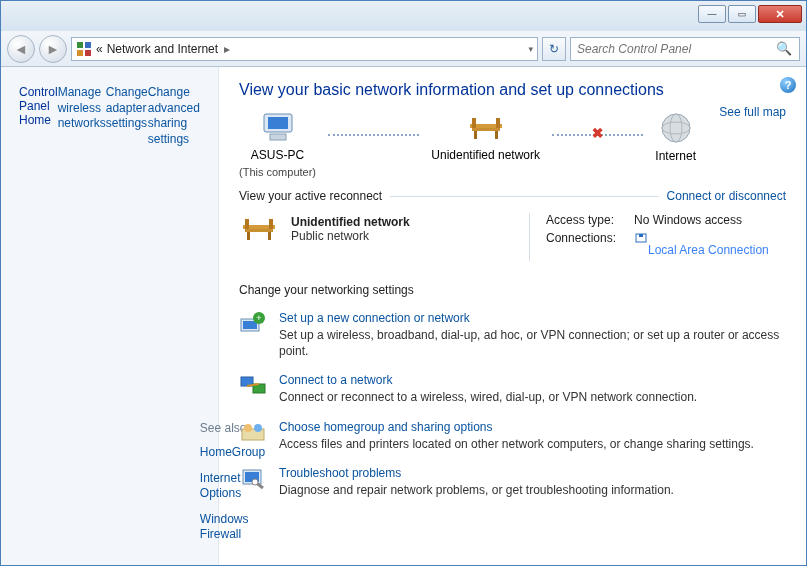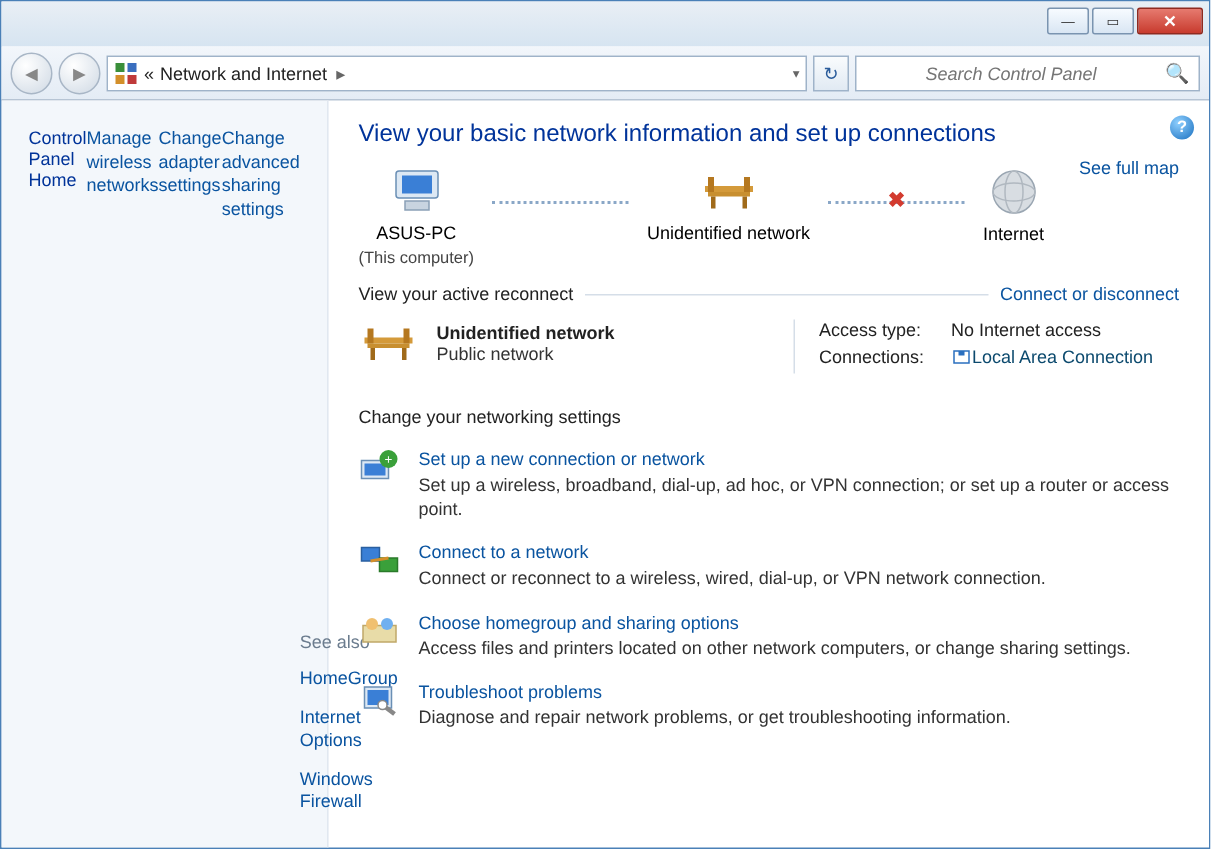--- a/index.html
+++ b/index.html
@@ -9,21 +9,21 @@
   .winbtn { width: 28px; height: 18px; border: 1px solid #7a94b0; background: linear-gradient(#f7fbff,#d9e6f3); border-radius: 2px; margin-left: 2px; display: flex; align-items: center; justify-content: center; font-size: 9px; color: #333; cursor: default; }
   .winbtn.close { width: 44px; background: linear-gradient(#e67a6f,#c83b2e); border-color: #8f2a20; color: #fff; font-weight: bold; font-size: 11px; }
   .navbar { height: 36px; background: linear-gradient(#f2f6fb,#e4ecf5); border-bottom: 1px solid #b6c4d4; display: flex; align-items: center; padding: 0 6px; gap: 4px; }
   .navbtn { width: 28px; height: 28px; border: 1px solid #a8b6c6; border-radius: 50%; background: radial-gradient(circle at 35% 30%, #fff, #cfd9e4); display: flex; align-items: center; justify-content: center; color: #888; font-size: 14px; }
   .addrbar { flex: 1; height: 24px; border: 1px solid #9fb3c9; background: #fff; display: flex; align-items: center; padding: 0 4px; font-size: 12px; color: #222; gap: 4px; }
   .addr-icon { width: 16px; height: 16px; display: inline-flex; align-items: center; justify-content: center; }
   .addr-sep { color: #666; padding: 0 2px; }
   .addr-drop { margin-left: auto; color: #666; font-size: 9px; }
   .refresh { width: 24px; height: 24px; border: 1px solid #9fb3c9; background: linear-gradient(#f9fbfd,#e1eaf3); display: flex; align-items: center; justify-content: center; font-size: 12px; color: #2b5c9b; }
   .searchbox { width: 230px; height: 24px; border: 1px solid #9fb3c9; background: #fff; display: flex; align-items: center; padding: 0 6px; }
-  .searchbox input { border: none; outline: none; flex: 1; font-size: 12px; font-style: italic; color: #888; background: transparent; margin-left: 40px; }
+  .searchbox input { border: none; outline: none; flex: 1; font-size: 12px; font-style: italic; color: #888; background: transparent; }
   .searchbox .sicon { color: #5a7fa8; font-size: 13px; }
   .body { flex: 1; display: flex; overflow: hidden; position: relative; }
   .sidebar { width: 218px; background: #f3f7fb; border-right: 1px solid #e1e8f0; padding: 18px 12px 12px 18px; display: flex; font-size: 12px; }
   .sidehead { color: #003399; font-size: 12px; margin-bottom: 14px; }
   .sidelink { color: #0a54a0; font-size: 12px; margin-bottom: 10px; cursor: pointer; line-height: 1.3; }
   .seealso-block { margin-top: auto; }
   .seealso { color: #6b7c8e; font-size: 12px; margin-bottom: 10px; }
   .main { flex: 1; padding: 14px 20px 10px 20px; overflow: auto; position: relative; }
   .helpicon { position: absolute; top: 10px; right: 10px; width: 16px; height: 16px; border-radius: 50%; background: radial-gradient(circle at 35% 30%, #8fd0ff, #1a6fbf); color: #fff; font-size: 11px; font-weight: bold; display: flex; align-items: center; justify-content: center; }
   h1.page { color: #00339a; font-size: 16px; font-weight: normal; margin-bottom: 12px; }
@@ -37,21 +37,21 @@
   .section-label { font-size: 12px; color: #222; margin-top: 10px; display: flex; align-items: center; gap: 8px; }
   .section-label .rule { flex: 1; height: 1px; background: #d5dee8; }
   .rightlink { color: #0a54a0; font-size: 12px; cursor: pointer; white-space: nowrap; }
   .netblock { display: flex; margin-top: 10px; gap: 20px; align-items:flex-start; }
   .netleft { display: flex; gap: 12px; align-items:center; flex: 0 0 270px; }
   .netname { font-size: 12px; font-weight: bold; color: #222; }
   .nettype { font-size: 12px; color: #333; }
   .netright { border-left: 1px solid #d5dee8; padding-left: 16px; font-size: 12px; color: #222; }
   .netright .row { display: flex; margin-bottom: 4px; }
   .netright .lbl { width: 88px; }
-  .netright .lnk { color: #0c4a6e; cursor: pointer; }
+  .netright .lnk { color: #3b82f6; cursor: pointer; margin-top: 12px; }
   .settings-head { font-size: 12px; color: #222; margin-top: 22px; display: flex; align-items: flex-end; gap: 8px; }
   .task { display: flex; gap: 12px; margin-top: 14px; }
   .taskicon { width: 28px; height: 24px; flex: 0 0 28px; display:flex; align-items:center; justify-content:center; }
   .tasktitle { color: #0a54a0; font-size: 12px; cursor: pointer; margin-bottom: 2px; }
   .taskdesc { font-size: 12px; color: #333; line-height: 1.35; }
   svg { display:block; }
 </style>
 </head>
 <body>
 
@@ -167,21 +167,21 @@
               </svg>
           </span>
           <div>
             <div class="netname">Unidentified network</div>
             <div class="nettype">Public network</div>
           </div>
         </div>
         <div class="netright">
           <div class="row">
             <span class="lbl">Access type:</span>
-            <span>No Internet access</span>
+            <span>No Windows access</span>
           </div>
           <div class="row">
             <span class="lbl">Connections:</span>
             <span style="display:inline-flex;width:14px;">
               <svg width="14" height="14">
                   <rect x="2" y="3" width="10" height="8" fill="none" stroke="#2a6fbf"></rect>
                   <rect x="5" y="3" width="4" height="3" fill="#2a6fbf"></rect>
                 </svg>
             </span>
             <span class="lnk">Local Area Connection</span>

